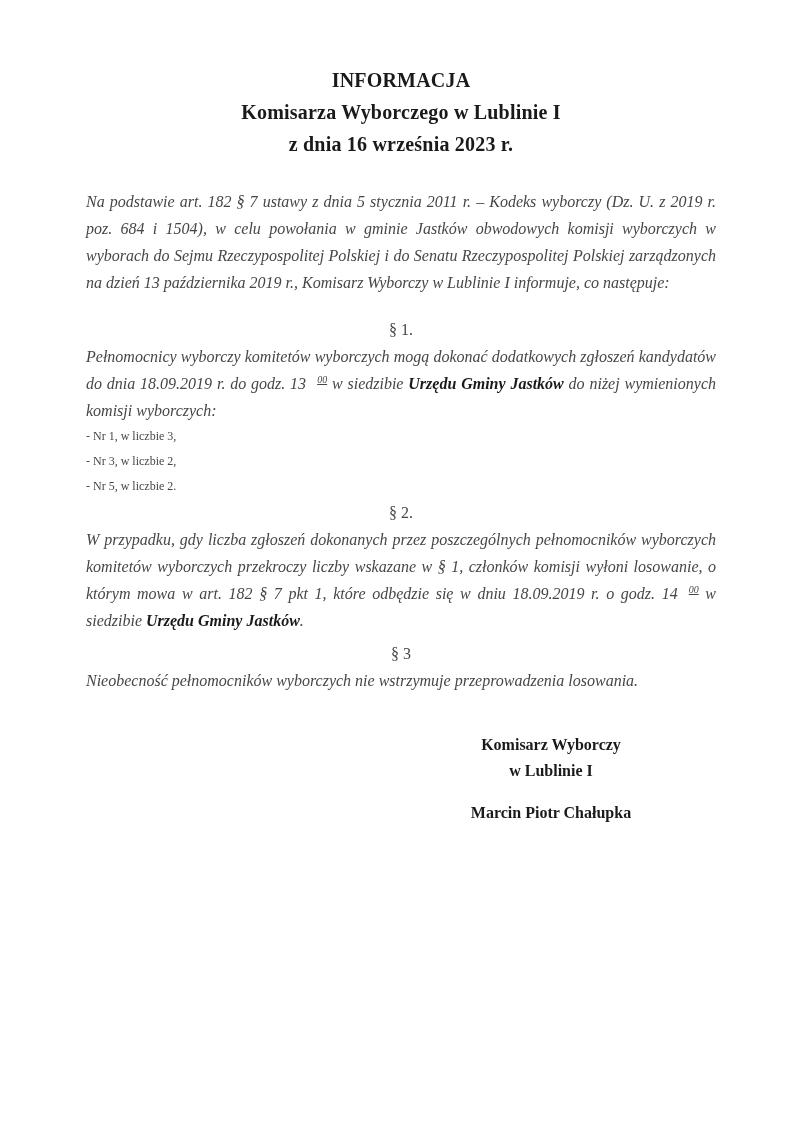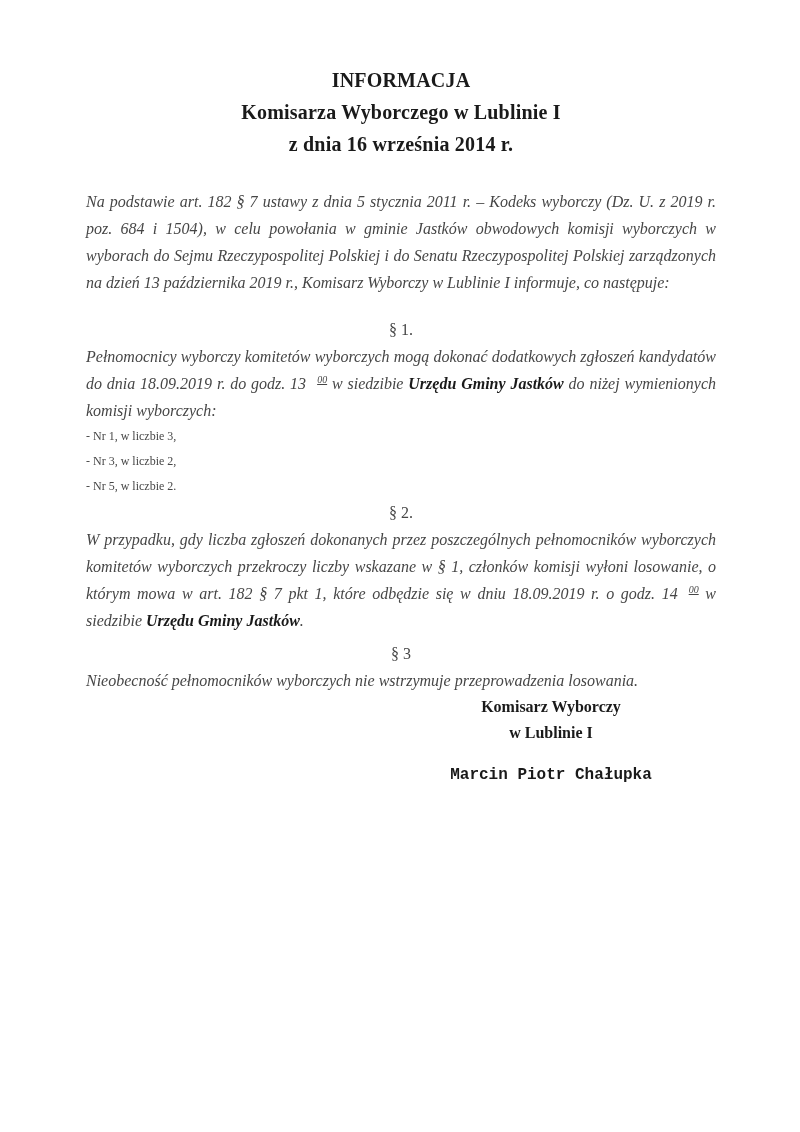--- a/index.html
+++ b/index.html
@@ -56,42 +56,42 @@
     color: var(--heading-color, #1a1a1a);
   }
   sup.u {
     font-size: 10px;
     line-height: 0;
     vertical-align: super;
     text-decoration: underline;
     padding-left: 11px;
   }
   .signature {
+    margin-top: 38px;
     margin-left: 335px;
     width: 260px;
     text-align: center;
     font-weight: bold;
     font-size: 16px;
     line-height: 26px;
     color: var(--heading-color, #1a1a1a);
   }
   .sig-name {
     margin-top: 16px;
-    font-family: Liberation Mono, monospace;
   }
 </style>
 </head>
 <body>
 
 <div class="page">
 
   <header class="title-block">
     <div>INFORMACJA</div>
     <div>Komisarza Wyborczego w Lublinie I</div>
-    <div>z dnia 16 września 2014 r.</div>
+    <div>z dnia 16 września 2023 r.</div>
   </header>
 
   <p class="body-text justify intro"><span>Na podstawie art. 182 § 7 ustawy z dnia 5 stycznia 2011 r. – Kodeks wyborczy (Dz. U. z 2019 r. poz. 684 i 1504), w celu powołania w gminie Jastków obwodowych komisji wyborczych w wyborach do Sejmu Rzeczypospolitej Polskiej i do Senatu Rzeczypospolitej Polskiej zarządzonych na dzień 13 października 2019 r., Komisarz Wyborczy w Lublinie I informuje, co następuje:</span></p>
 
   <div class="heading h1">§ 1.</div>
 
   <p class="body-text justify"><span>Pełnomocnicy wyborczy komitetów wyborczych mogą dokonać dodatkowych zgłoszeń kandydatów do dnia 18.09.2019 r. do godz. 13</span><sup class="u">00</sup><span> w siedzibie </span><strong>Urzędu Gminy Jastków</strong><span> do niżej wymienionych komisji wyborczych:</span></p>
 
   <div class="list">
     <div>- Nr 1, w liczbie 3,</div>

